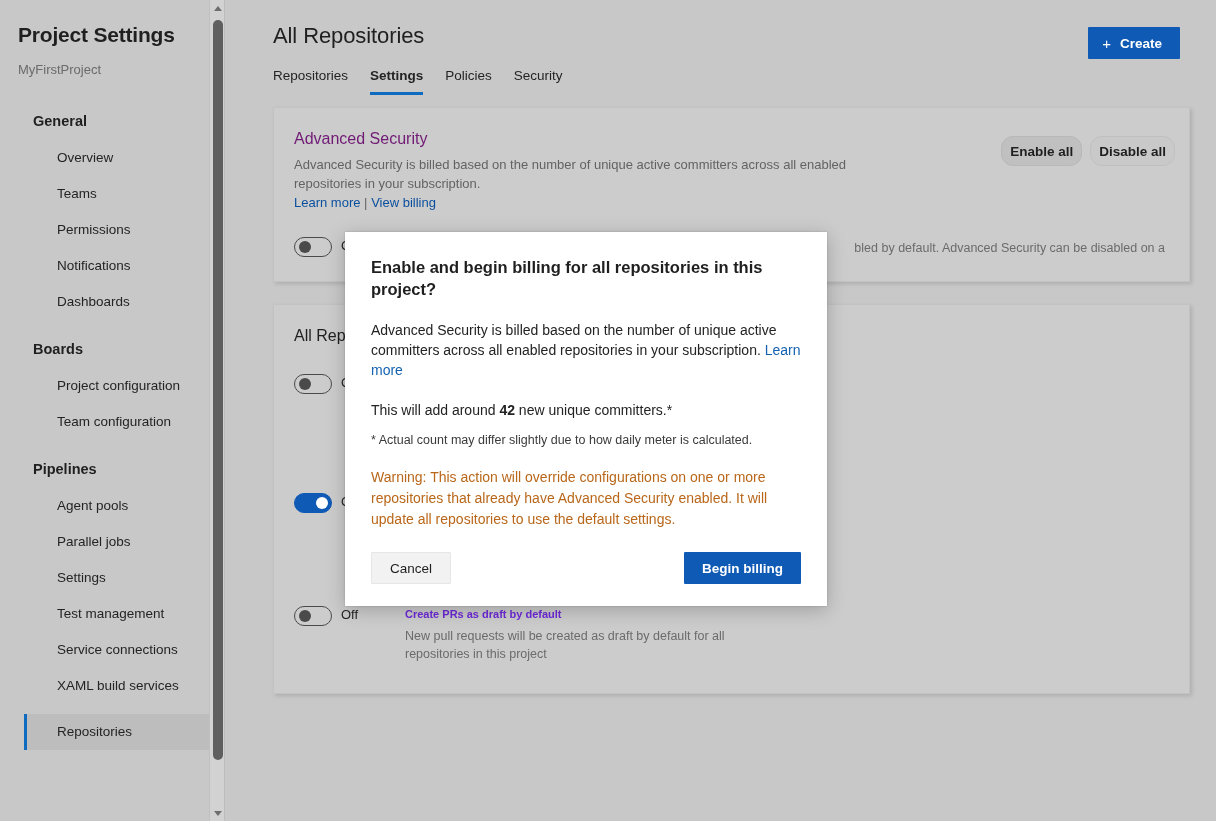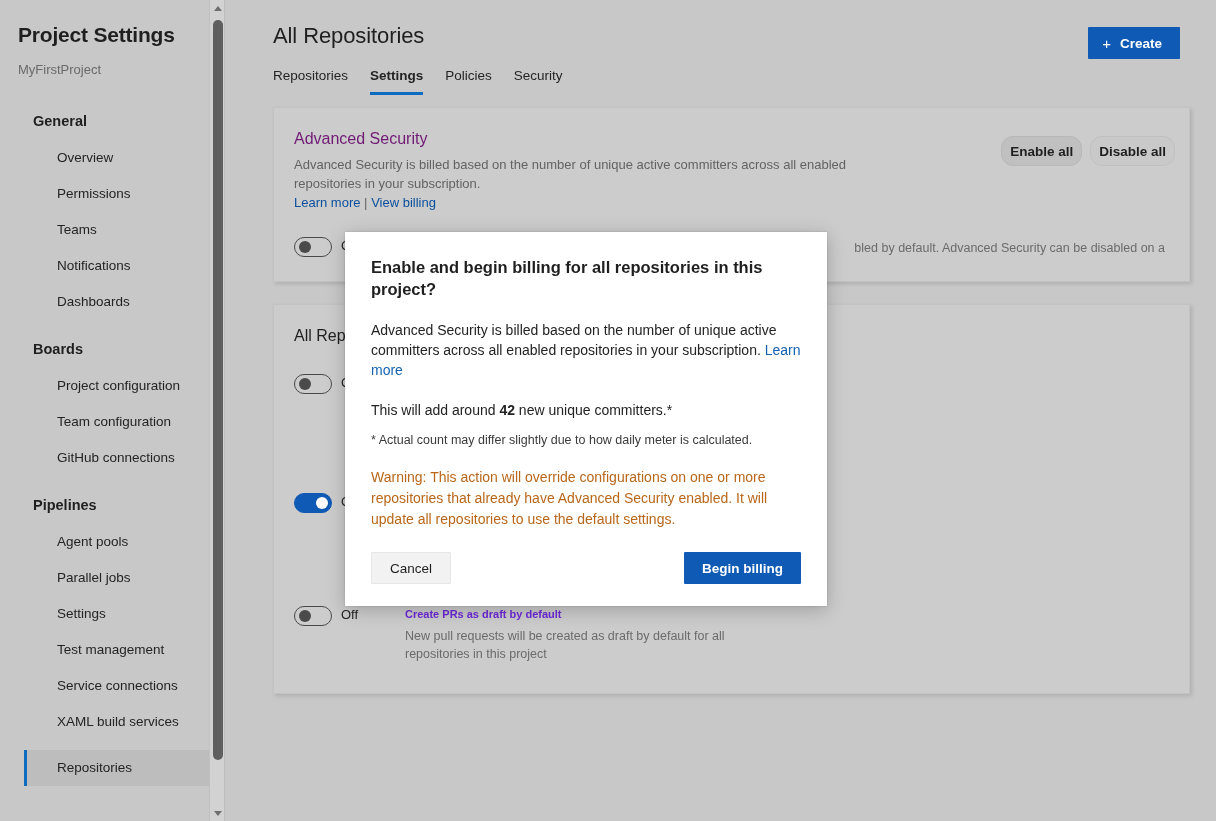--- a/index.html
+++ b/index.html
@@ -215,29 +215,28 @@
 
   <aside class="sidebar">
     <div class="sb-head">
       <div class="sb-title">Project Settings</div>
       <div class="sb-sub">MyFirstProject</div>
     </div>
 
     <nav class="sb-nav">
       <div class="sb-group">General</div>
       <div class="sb-item">Overview</div>
+      <div class="sb-item">Teams</div>
       <div class="sb-item">Permissions</div>
-      <div class="sb-item">Teams</div>
       <div class="sb-item">Notifications</div>
       <div class="sb-item">Dashboards</div>
       <div class="sb-spacer"></div>
       <div class="sb-group">Boards</div>
       <div class="sb-item">Project configuration</div>
       <div class="sb-item">Team configuration</div>
-      <div class="sb-item">GitHub connections</div>
       <div class="sb-spacer"></div>
       <div class="sb-group">Pipelines</div>
       <div class="sb-item">Agent pools</div>
       <div class="sb-item">Parallel jobs</div>
       <div class="sb-item">Settings</div>
       <div class="sb-item">Test management</div>
       <div class="sb-item">Service connections</div>
       <div class="sb-item">XAML build services</div>
       <div class="sb-spacer"></div>
       <div class="sb-item selected">Repositories</div>

